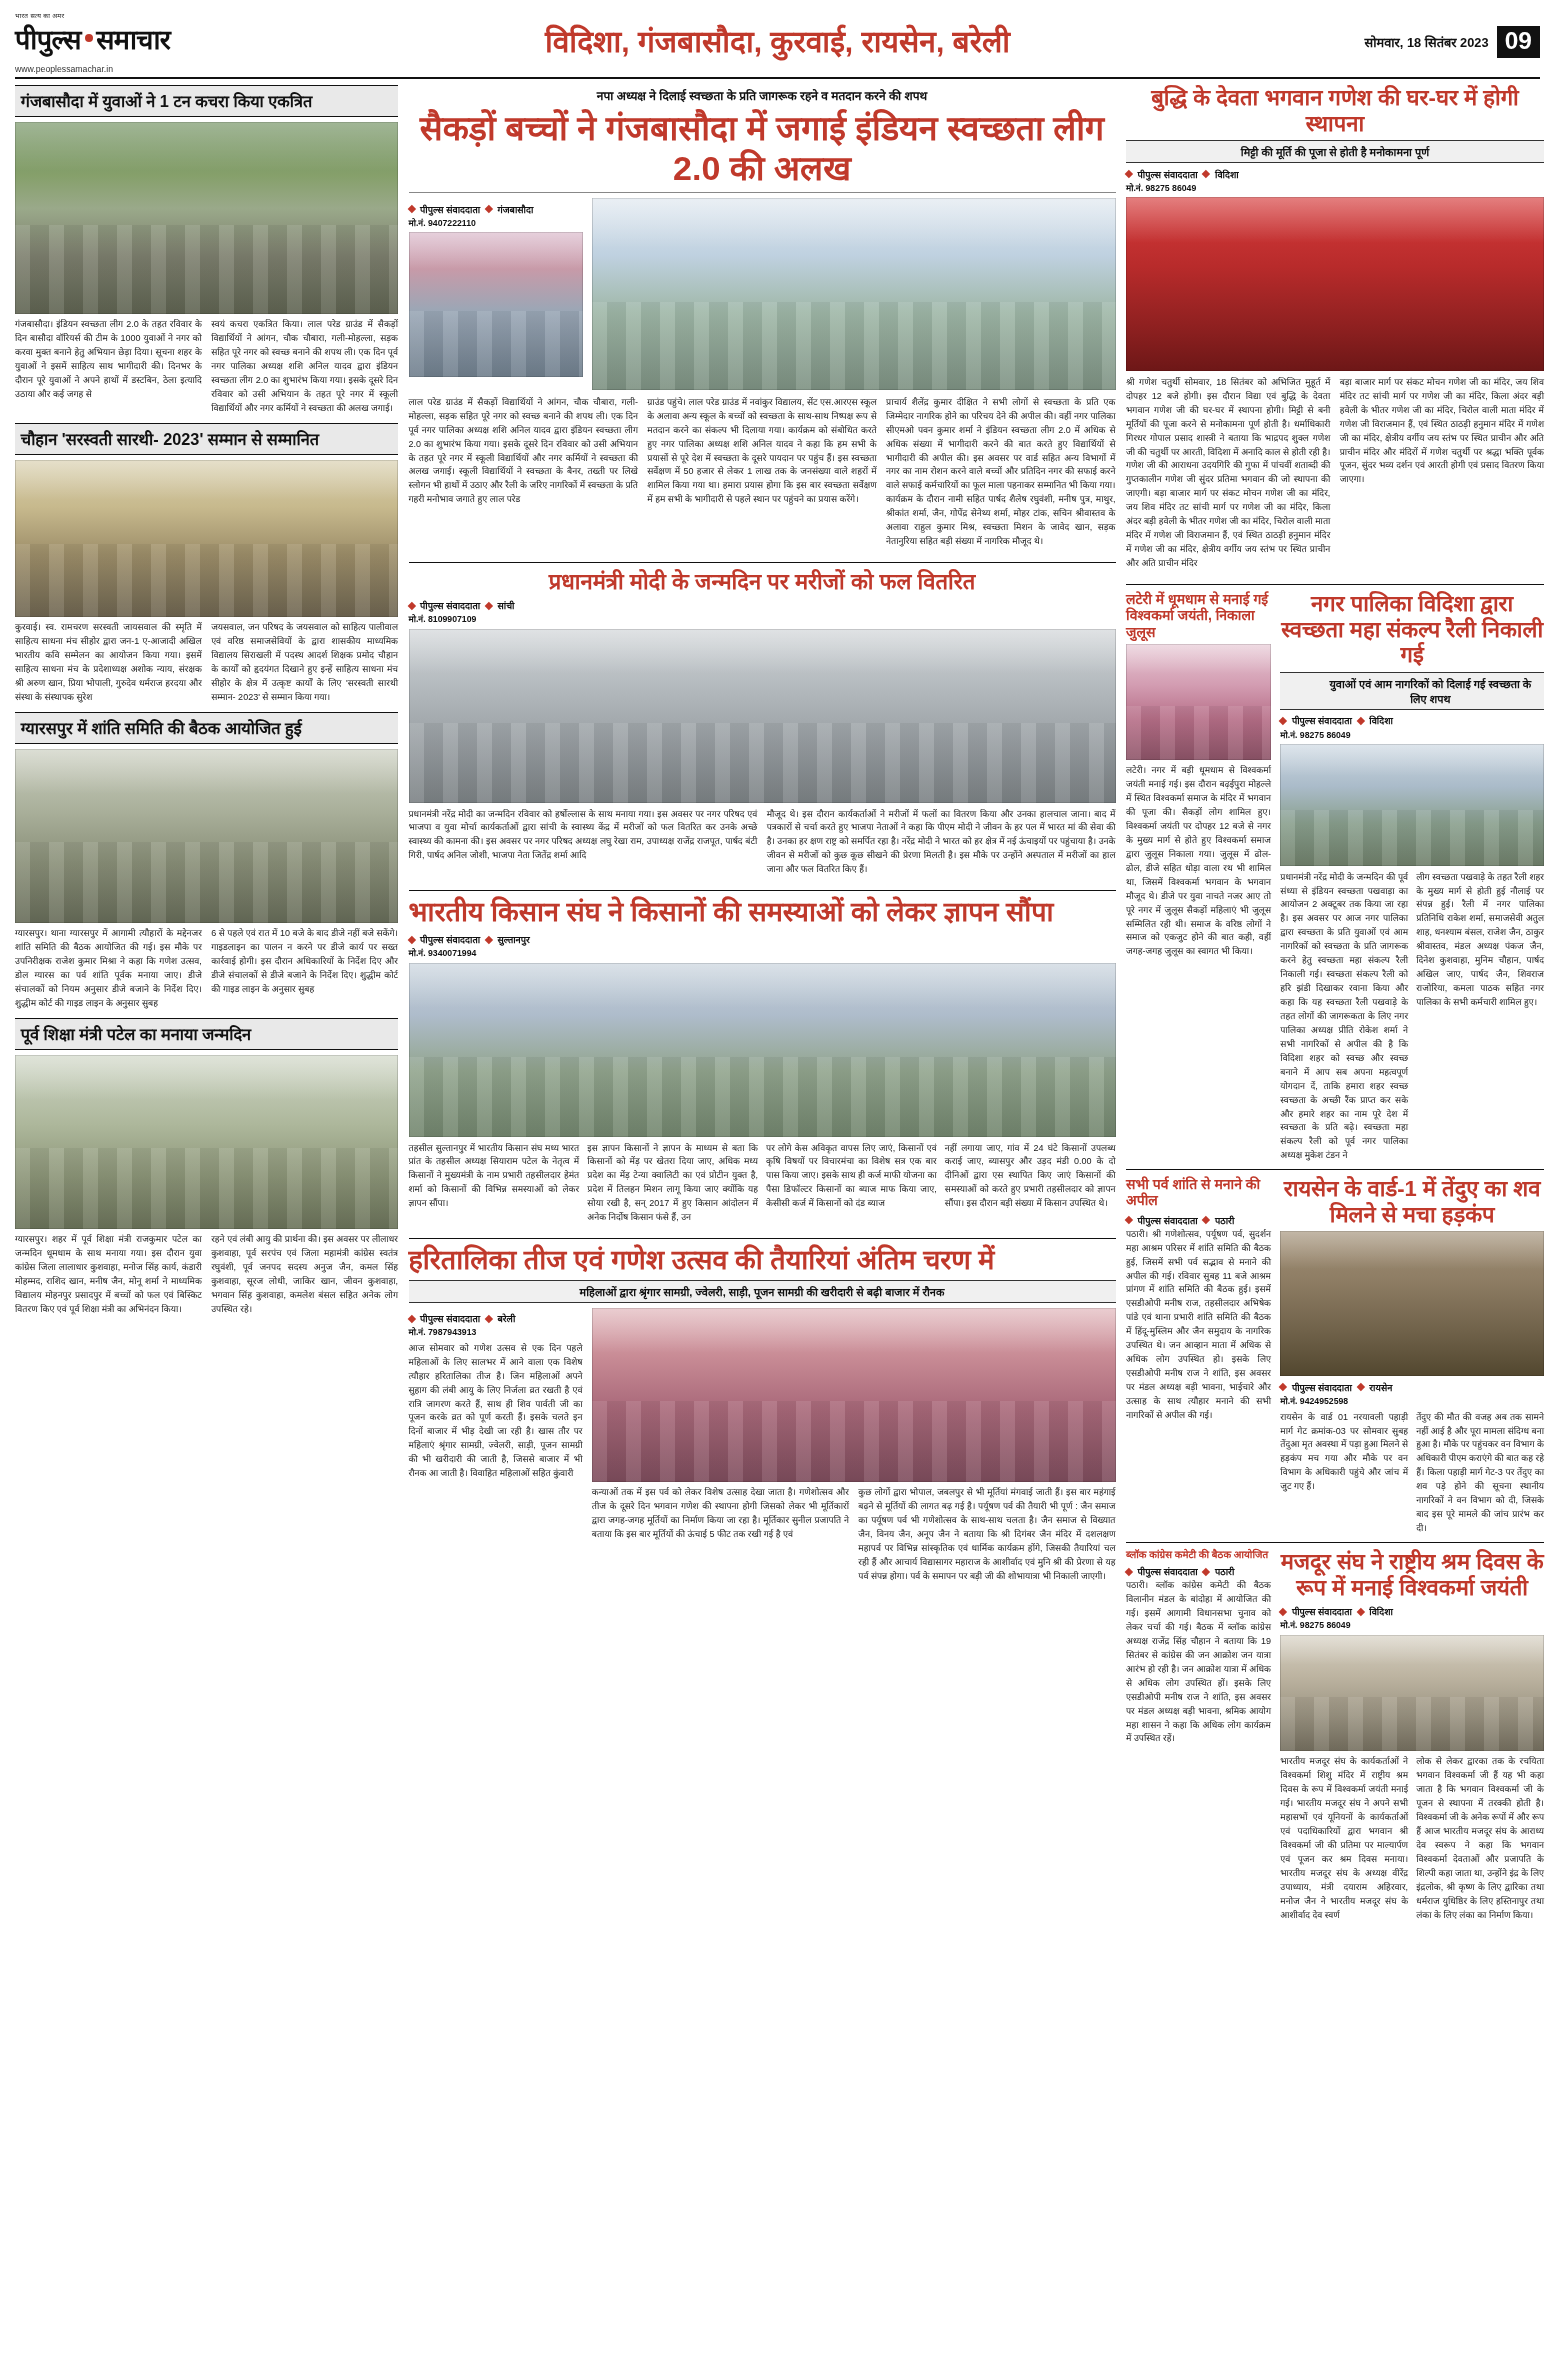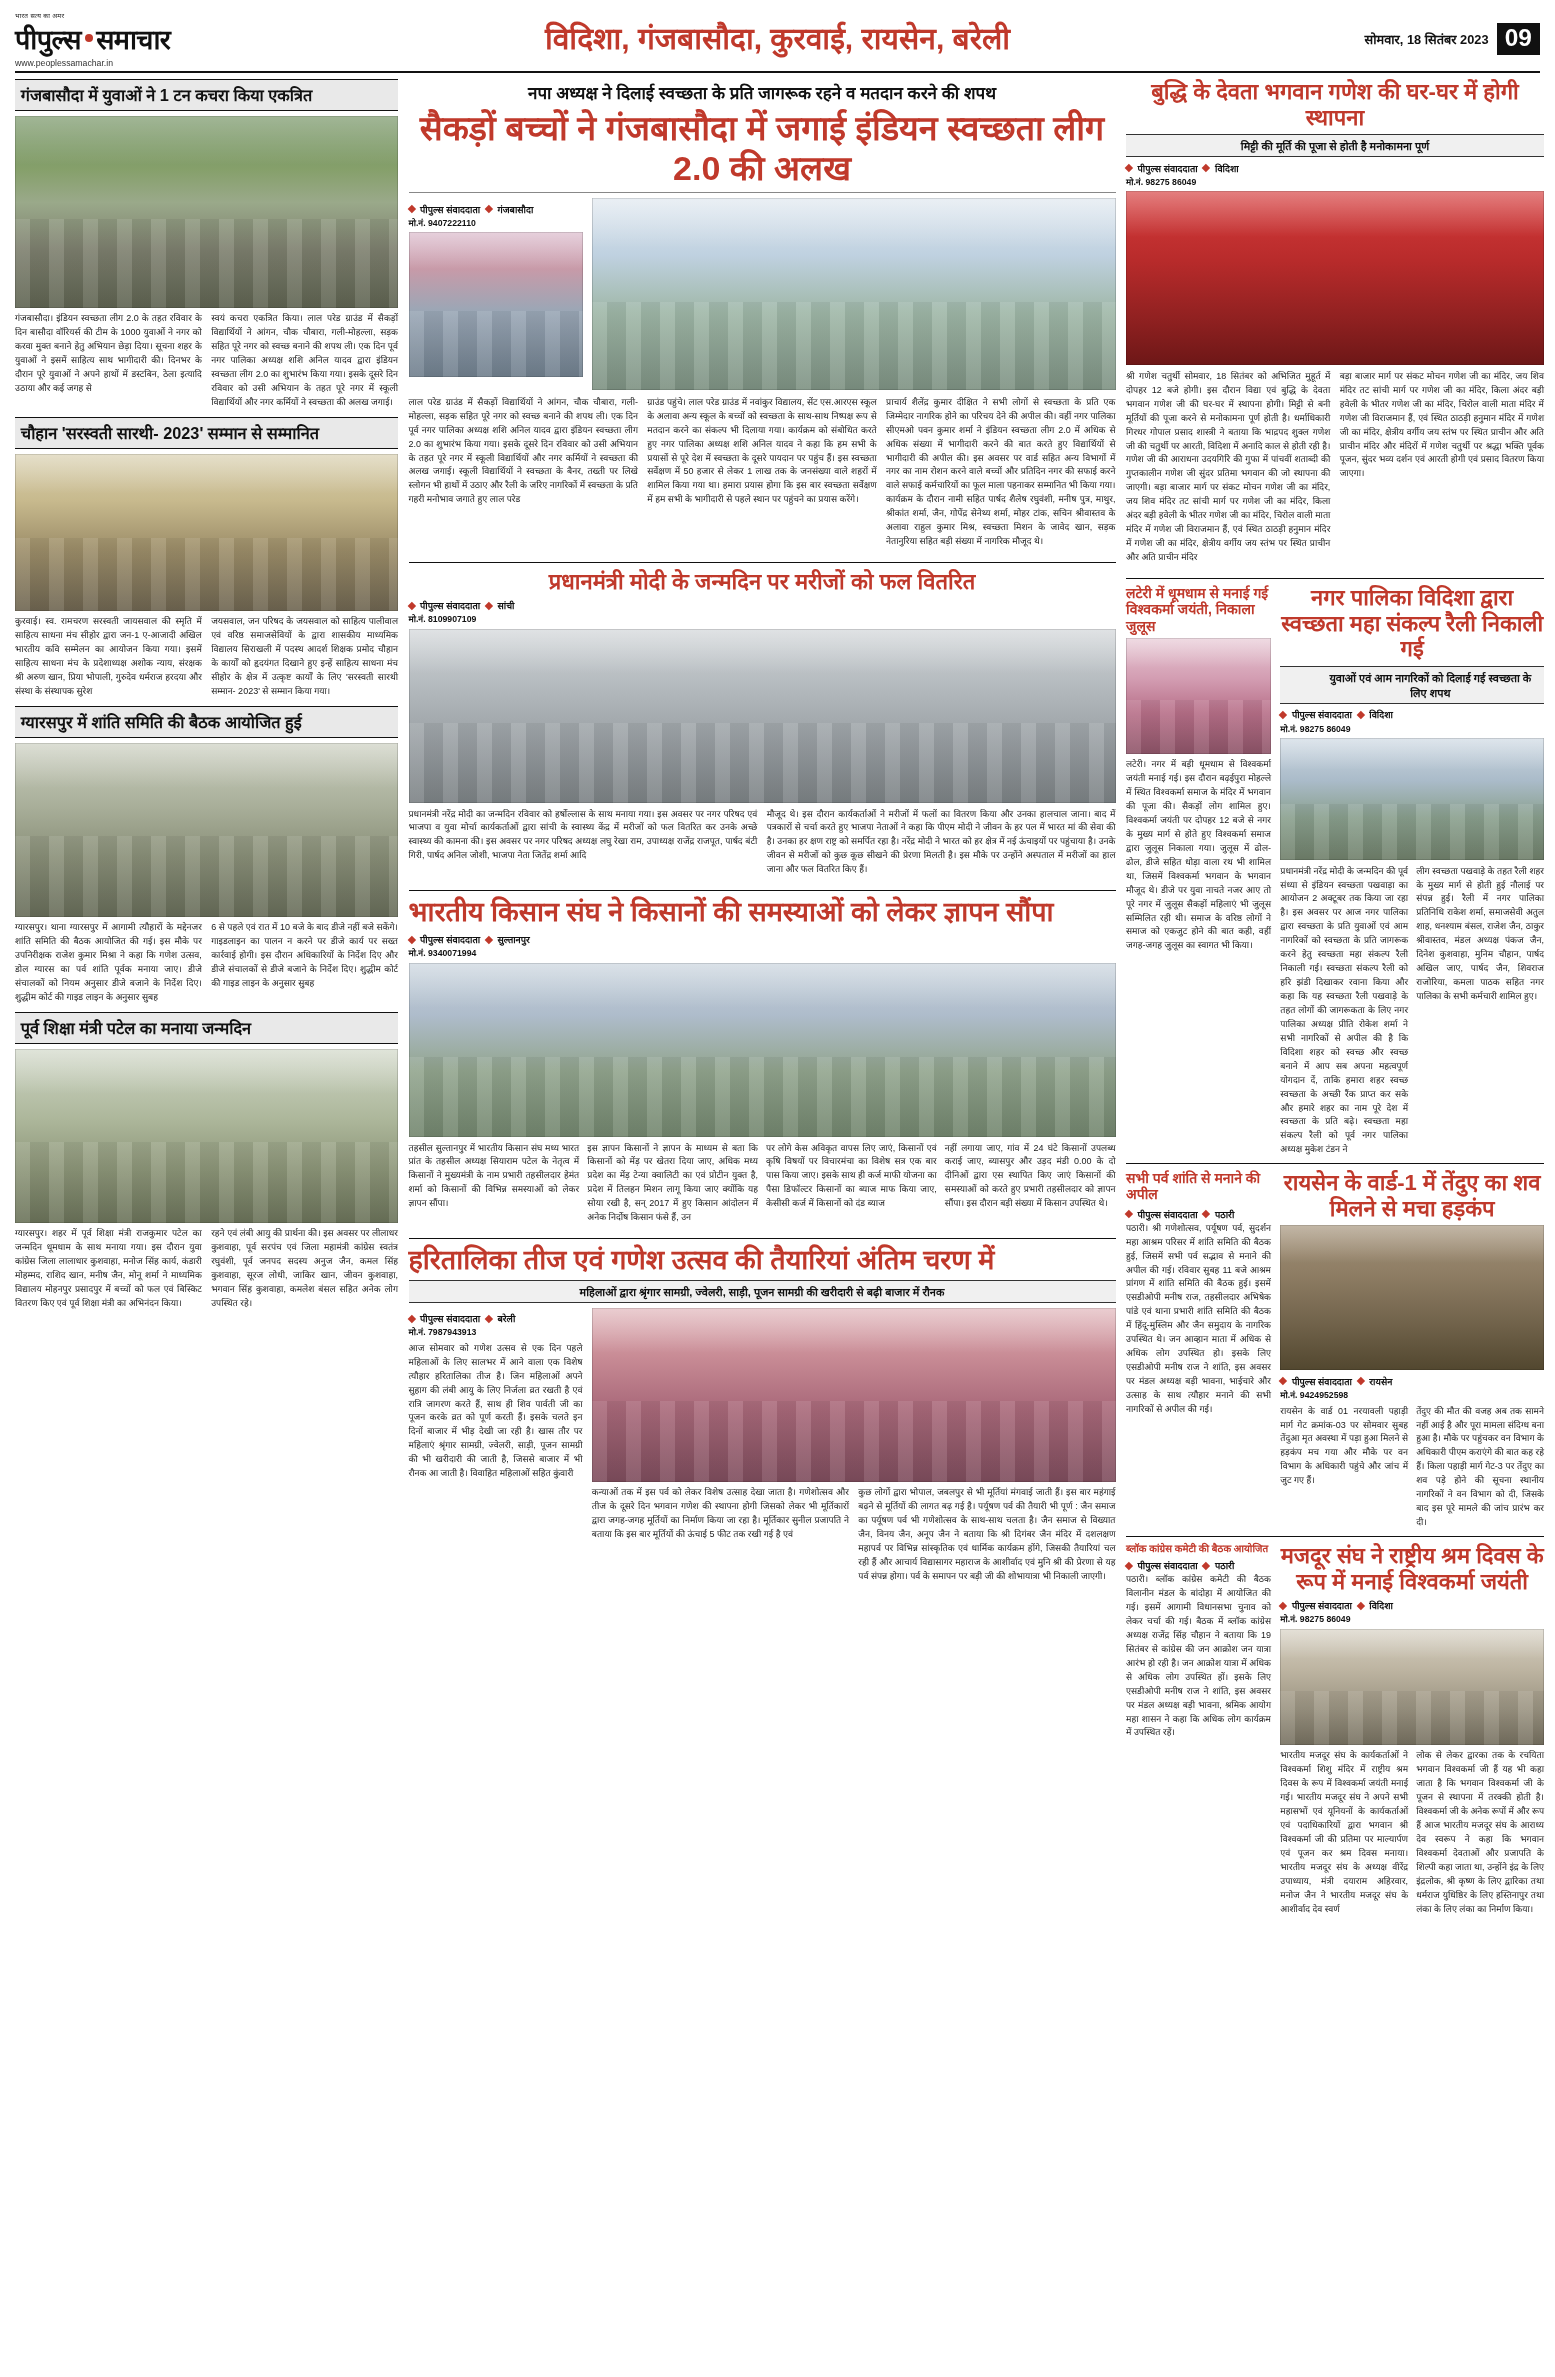--- a/index.html
+++ b/index.html
@@ -13,21 +13,21 @@
     overflow: hidden;
   }
   .page { width: 1555px; height: 2377px; padding: 10.5px 15px 5.8px 15px; position: relative; }
 
   
   .masthead { display:flex; align-items:center; border-bottom:2.3px solid #111; padding-bottom:3.5px; }
   .logo-block { display:flex; flex-direction:column; justify-content:center; width:244px; }
   .logo-top { font-size:6.4px; letter-spacing:0.3px; color:#222; }
   .logo-main { display:flex; align-items:center; font-size:27px; font-weight:bold; letter-spacing:-0.6px; }
   .logo-main .dot { display:inline-block; width:8.1px; height:8.1px; background:#c0392b; border-radius:50%; margin:0 3.5px; }
-  .logo-url { font-size:8.7px; color:#333; margin-top:1px; }
+  .logo-url { font-size:8.7px; color:#333; margin-top:7px; }
   .masthead-center { flex:1; text-align:center; }
   .masthead-center .cities { color:#c0392b; font-size:30px; font-weight:bold; line-height:1.05; }
   .masthead-right { width:244px; display:flex; align-items:center; justify-content:flex-end; gap:8.1px; }
   .date-txt { font-size:12.8px; font-weight:bold; }
   .pageno { background:#111; color:#fff; font-size:24.4px; font-weight:bold; padding:1.2px 8.1px 3.5px 8.1px; }
 
   
   .grid { display:grid; grid-template-columns: 383px 707px 418px; gap:10.5px; margin-top:5.8px; }
   .col { display:flex; flex-direction:column; }
 
@@ -65,21 +65,21 @@
            repeating-linear-gradient(90deg, rgba(255,255,255,.18) 0 15px, rgba(0,0,0,.10) 15px 34px);
          opacity:.55; }
   .skyband { position:absolute; top:0; width:100%; height:26%;
          background: linear-gradient(180deg, rgba(255,255,255,.35), rgba(255,255,255,0)); }
 
   .hl-xxl { font-size:34px; color:#c0392b; }
   .hl-xl  { font-size:27px; color:#c0392b; }
   .hl-l   { font-size:22px; color:#c0392b;text-align:center; }
   .hl-m   { font-size:17.4px; color:#c0392b; }
   .sub-band { background:#f0f0f0; border-top:0.6px solid #333; border-bottom:0.6px solid #333; font-size:11px; font-weight:bold; padding:2.9px 4.6px; text-align:center; }
-  .kicker { font-size:17px; font-weight:bold; text-align:center; padding:2.3px 0 3.5px 0; }
+  .kicker { font-size:12px; font-weight:bold; text-align:center; padding:2.3px 0 3.5px 0; }
   .section { margin-bottom:7px; }
 </style>
 </head>
 <body>
 
 <div class="page">
 
   <div class="masthead">
     <div class="logo-block">
       <div class="logo-top">भारत सत्य का अमर</div>

